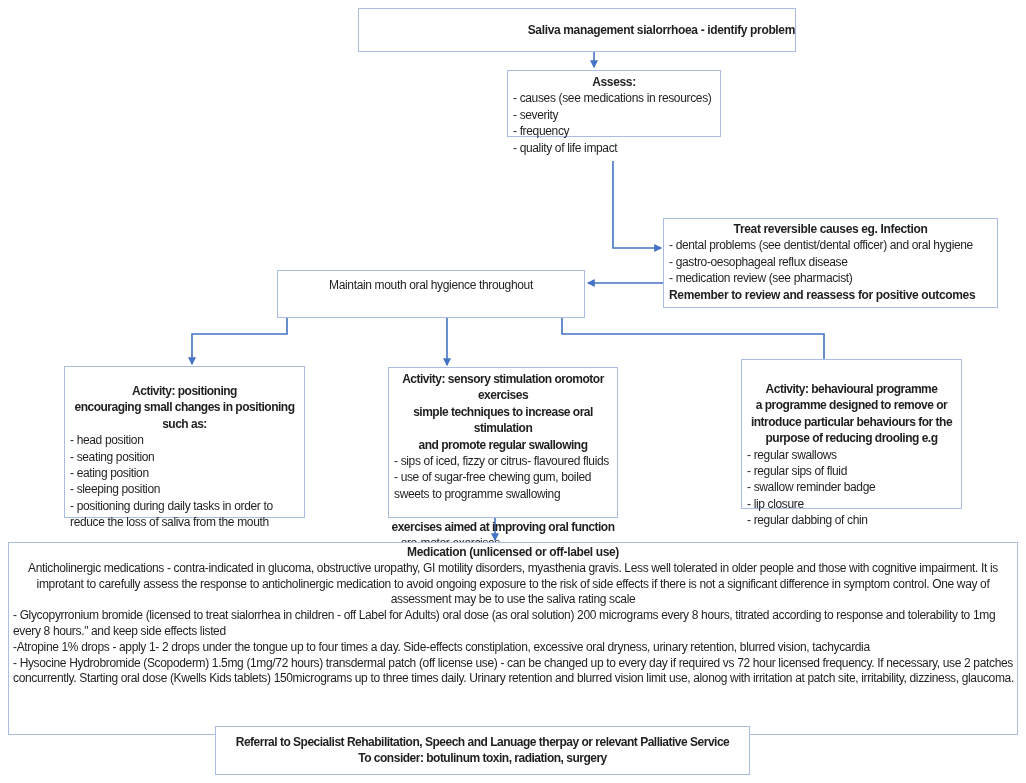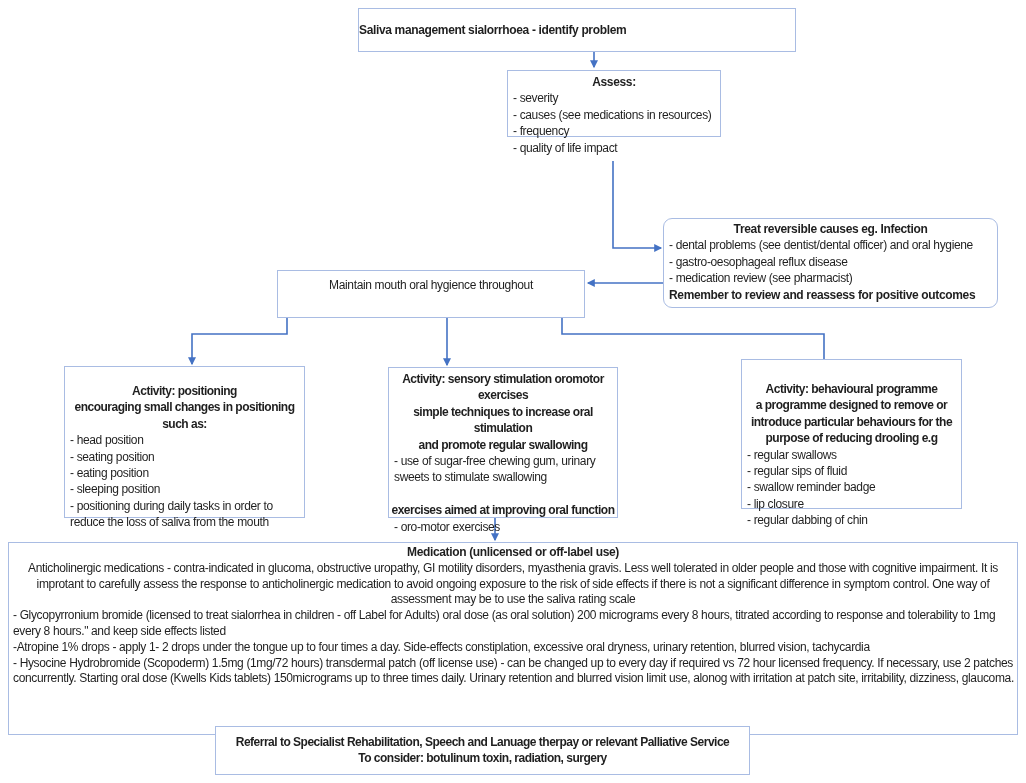--- a/index.html
+++ b/index.html
@@ -6,23 +6,23 @@
   body{width:1026px;height:783px;position:relative;overflow:hidden;
        font-family:"Liberation Sans",sans-serif;color:#1f1f1f;}
   .box{position:absolute;background:#fff;border:1px solid #a9bce3;box-sizing:border-box;
        font-size:12px;line-height:16.4px;letter-spacing:-0.35px;}
   .bold{font-weight:bold;}
   .center{text-align:center;}
   .item{padding:0 4px 0 5px;}
   .act-title{letter-spacing:-0.5px;}
   #svg-layer{position:absolute;left:0;top:0;width:1026px;height:783px;pointer-events:none;}
 
-  #box-identify{left:358px;top:8px;width:438px;height:44px;display:flex;align-items:center;justify-content:flex-start;}
+  #box-identify{left:358px;top:8px;width:438px;height:44px;display:flex;align-items:center;justify-content:flex-end;}
   #box-assess{left:507px;top:70px;width:214px;height:67px;padding-top:3px;}
-  #box-treat{left:663px;top:218px;width:335px;height:90px;padding-top:2px;border-radius:9px;}
+  #box-treat{left:663px;top:218px;width:335px;height:90px;padding-top:2px;}
   #box-consider{left:277px;top:270px;width:308px;height:48px;padding-top:6px;}
   #box-act-left{left:64px;top:366px;width:241px;height:152px;padding-top:16px;}
   #box-act-mid{left:388px;top:367px;width:230px;height:151px;padding-top:3px;}
   #box-act-right{left:734px;top:359px;width:221px;height:150px;padding-top:21px;margin-left:7px;}
   #box-medication{left:8px;top:542px;width:1010px;height:193px;padding-top:2px;line-height:15.8px;}
   #box-referral{left:215px;top:726px;width:535px;height:49px;padding-top:7px;letter-spacing:-0.5px;}
   #box-medication .item{padding:0 3px 0 4px;}
   .spacer{height:16.4px;}
 </style>
 </head>
@@ -47,22 +47,22 @@
       <path d="M497,701 V724" marker-end="url(#arrow)"></path>
     </g>
   </svg>
 
   <div class="box" id="box-identify">
     <div class="bold center">Saliva management sialorrhoea - identify problem</div>
   </div>
 
   <div class="box" id="box-assess">
     <div class="bold center">Assess:</div>
+    <div class="item">- causes (see medications in resources)</div>
     <div class="item">- severity</div>
-    <div class="item">- causes (see medications in resources)</div>
     <div class="item">- frequency</div>
     <div class="item">- quality of life impact</div>
   </div>
 
   <div class="box" id="box-treat">
     <div class="bold center">Treat reversible causes eg. Infection</div>
     <div class="item">- dental problems (see dentist/dental officer) and oral hygiene</div>
     <div class="item">- gastro-oesophageal reflux disease</div>
     <div class="item">- medication review (see pharmacist)</div>
     <div class="item bold">Remember to review and reassess for positive outcomes</div>
@@ -80,21 +80,22 @@
     <div class="item">- seating position</div>
     <div class="item">- eating position</div>
     <div class="item">- sleeping position</div>
     <div class="item">- positioning during daily tasks in order to reduce the loss of saliva from the mouth</div>
   </div>
 
   <div class="box" id="box-act-mid">
     <div class="bold center act-title">Activity: sensory stimulation oromotor exercises</div>
     <div class="bold center act-title">simple techniques to increase oral stimulation</div>
     <div class="bold center act-title">and promote regular swallowing</div>
-    <div class="item">- use of sugar-free chewing gum, urinary sweets to stimulate swallowing</div>
+    <div class="item">- sips of iced, fizzy or citrus- flavoured fluids</div>
+    <div class="item">- use of sugar-free chewing gum, boiled sweets to programme swallowing</div>
     <div class="spacer"></div>
     <div class="bold center act-title">exercises aimed at improving oral function</div>
     <div class="item">- oro-motor exercises</div>
   </div>
 
   <div class="box" id="box-act-right">
     <div class="bold center act-title">Activity: behavioural programme</div>
     <div class="bold center act-title">a programme designed to remove or</div>
     <div class="bold center act-title">introduce particular behaviours for the</div>
     <div class="bold center act-title">purpose of reducing drooling e.g</div>

